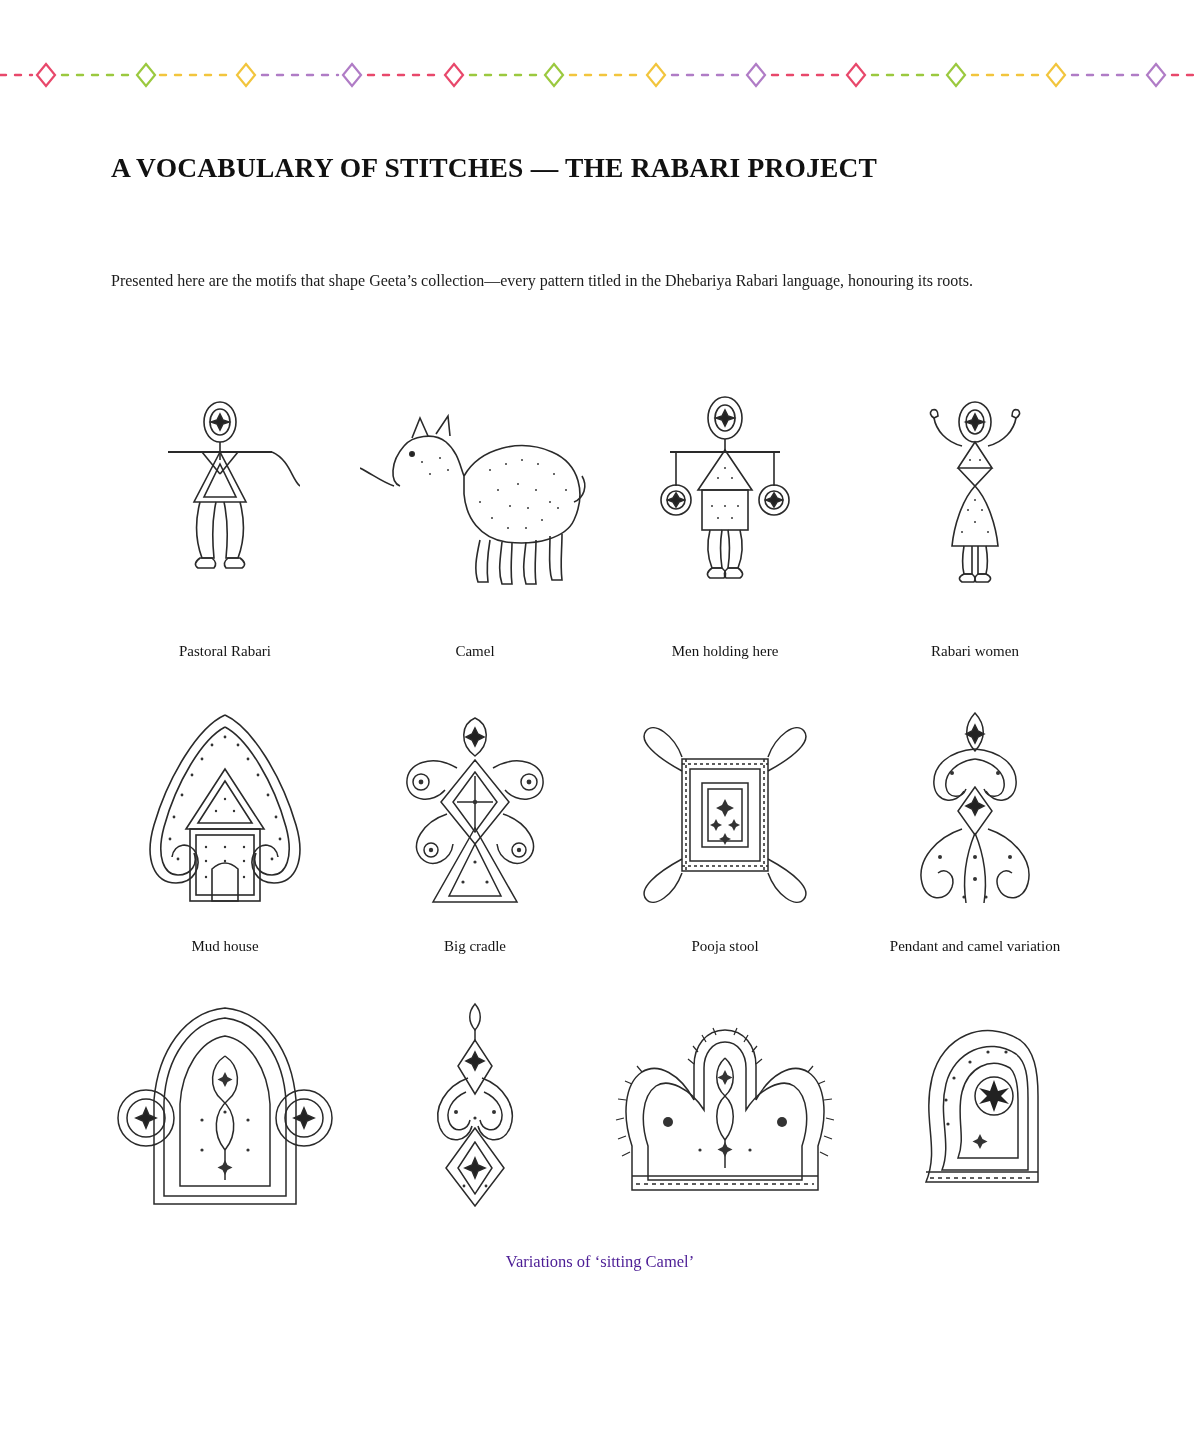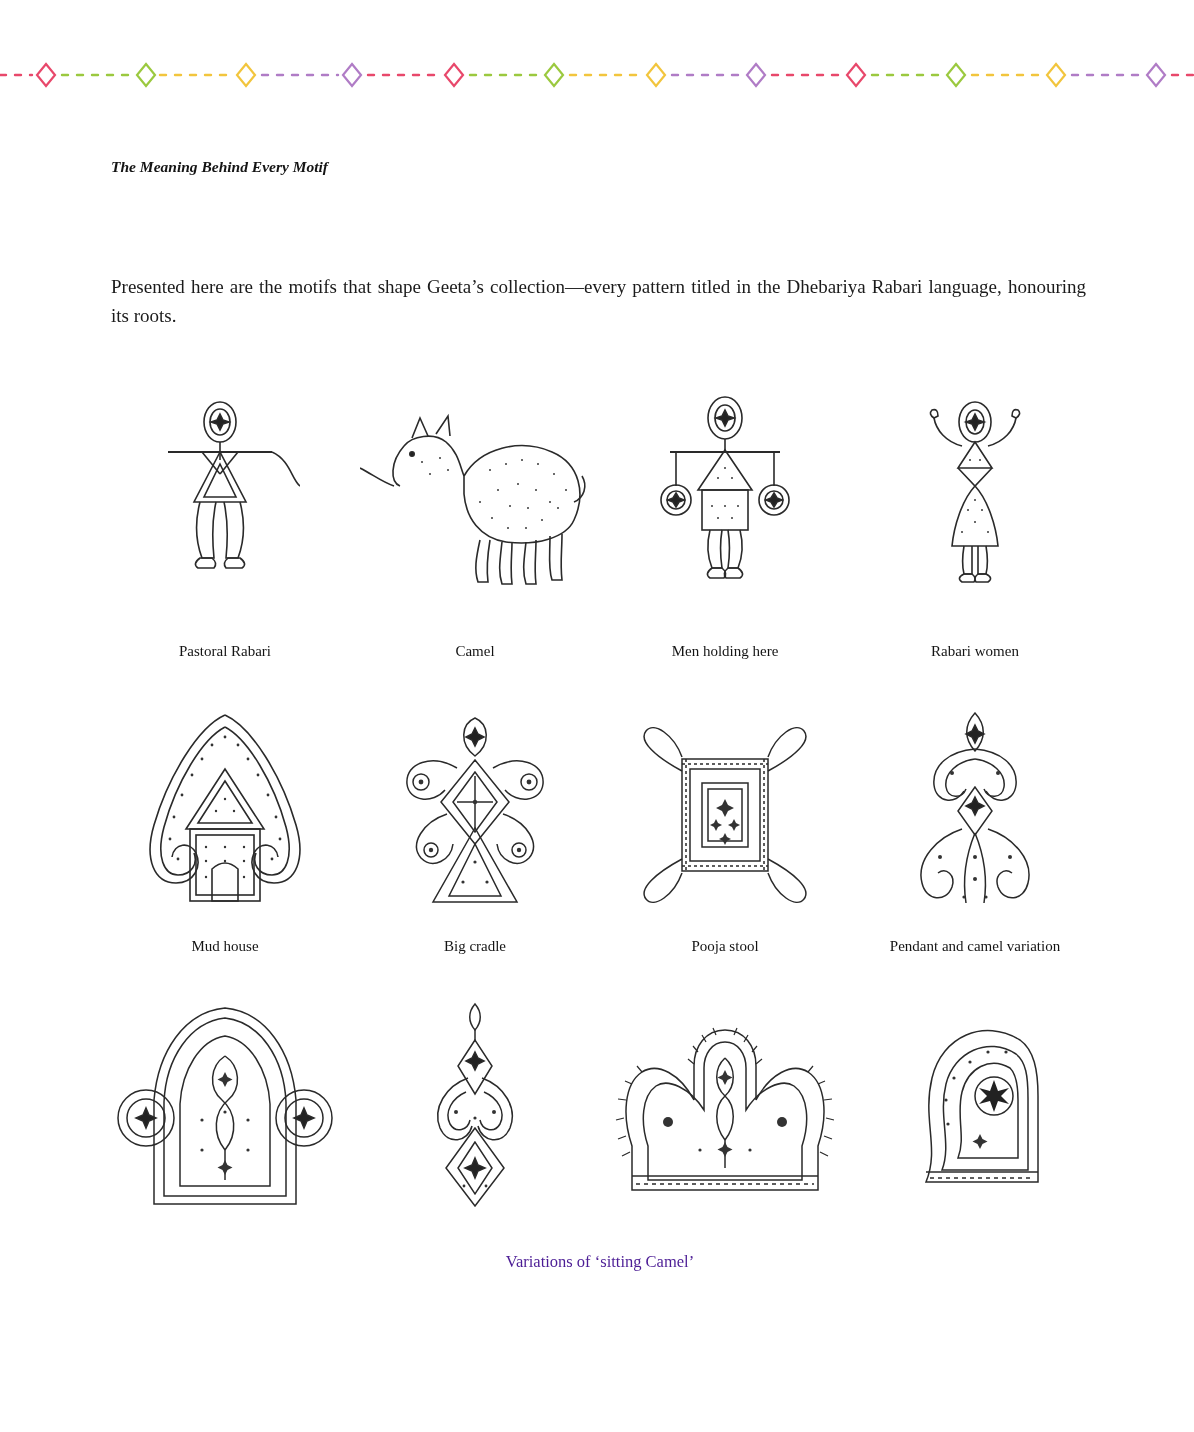--- a/index.html
+++ b/index.html
@@ -46,21 +46,21 @@
     font-weight: bold;
     font-size: 15.5px;
     margin: 6px 0 0 0;
     color: #141414;
   }
   .doc-intro {
     position: absolute;
     left: 111px;
     top: 253px;
     width: 975px;
-    font-size: 19px;
+    font-size: 16px;
     line-height: 1.55;
     text-align: justify;
     color: #1b1b1b;
   }
 
   
   .grid {
     position: absolute;
     left: 100px;
     top: 370px;
@@ -150,21 +150,21 @@
         <use href="#diamond" x="856" y="23" stroke="#e8486b"></use>
         <use href="#diamond" x="956" y="23" stroke="#9bc93f"></use>
         <use href="#diamond" x="1056" y="23" stroke="#f2c53d"></use>
         <use href="#diamond" x="1156" y="23" stroke="#b07cc6"></use>
       </g>
     </g>
   </svg>
 </div>
 
 <div class="header">
-  <div class="doc-subtitle">The Meaning Behind Every Motif</div>
+  <h1 class="doc-title">A VOCABULARY OF STITCHES — THE RABARI PROJECT</h1>
 </div>
 <p class="doc-intro">Presented here are the motifs that shape Geeta’s collection—every pattern titled in the Dhebariya Rabari language, honouring its roots.</p>
 
 <div class="grid">
 
   <div class="row row-1">
 
     <div class="cell">
       <div class="art">
         <svg width="150" height="210" viewBox="0 0 150 210">

